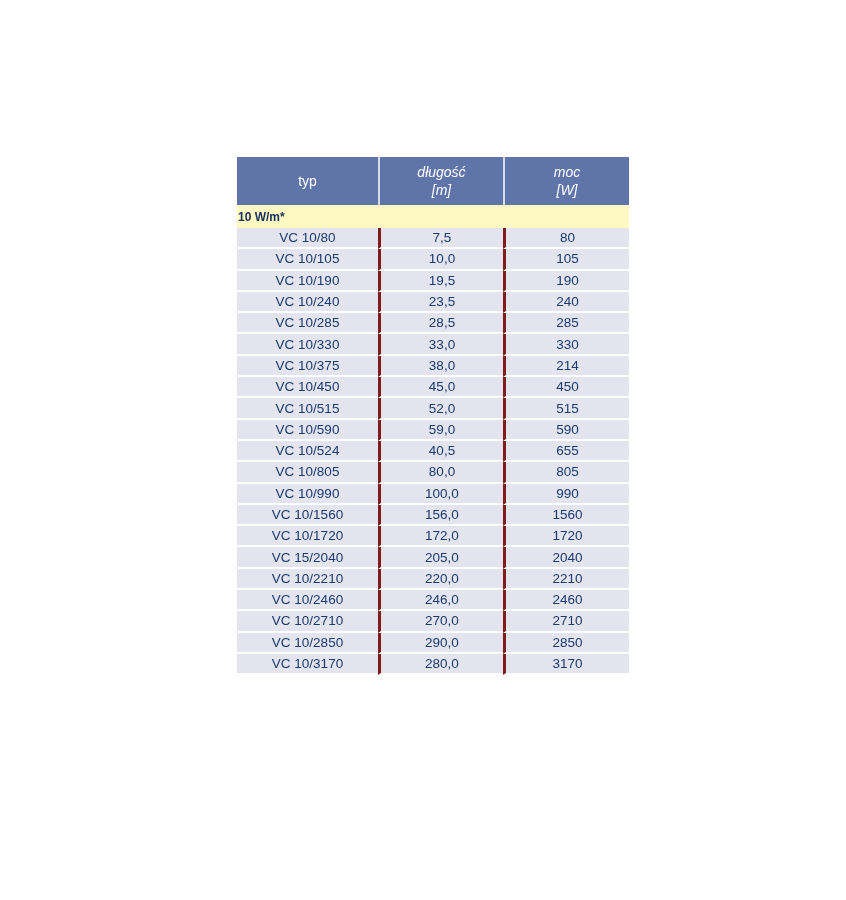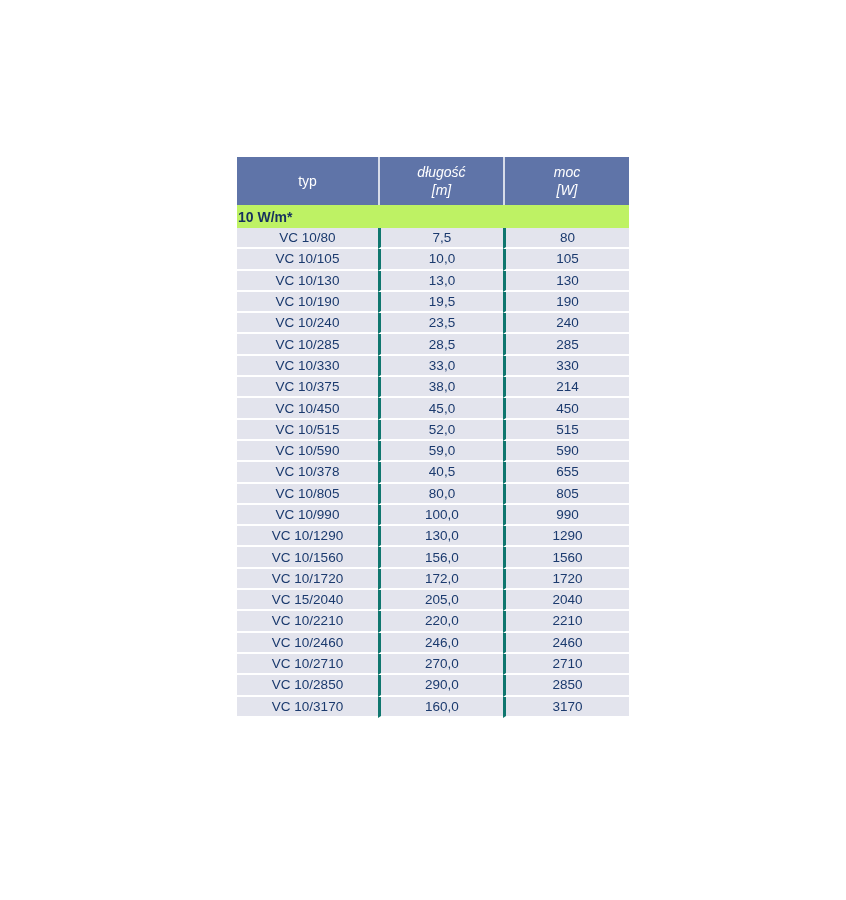--- a/index.html
+++ b/index.html
@@ -38,23 +38,23 @@
     padding: 0;
     line-height: 18px;
     box-sizing: border-box;
   }
   thead th.sep {
     border-left: 2px solid rgba(255,255,255,0.75);
     font-style: italic;
   }
 
   tr.section-row td {
-    background: #bef264;
+    background: #fef9c3;
     color: #16305e;
-    font-size: 14px;
+    font-size: 12px;
     font-weight: bold;
     text-align: left;
     height: 23px;
     padding: 0 0 0 1px;
     box-sizing: border-box;
   }
 
   tbody tr.data-row td {
     background: #e3e4ed;
     color: #1b3a6e;
@@ -62,21 +62,21 @@
     text-align: center;
     vertical-align: middle;
     height: 19.3px;
     padding: 0;
     border-bottom: 2px solid #ffffff;
     box-sizing: content-box;
     white-space: nowrap;
     overflow: hidden;
   }
   tbody tr.data-row td.sep {
-    border-left: 3px solid #0f766e;
+    border-left: 3px solid #7f1d1d;
   }
 </style>
 </head>
 <body>
 
 <div class="table-wrap">
   <table class="spec-table">
     <colgroup>
       <col class="c1">
         <col class="c2">
@@ -107,25 +107,20 @@
     <td class="sep">7,5</td>
     <td class="sep">80</td>
   </tr>
 
   <tr class="data-row">
     <td>VC 10/105</td>
     <td class="sep">10,0</td>
     <td class="sep">105</td>
   </tr>
 
-  <tr class="data-row">
-    <td>VC 10/130</td>
-    <td class="sep">13,0</td>
-    <td class="sep">130</td>
-  </tr>
 
 
   <tr class="data-row">
     <td>VC 10/190</td>
     <td class="sep">19,5</td>
     <td class="sep">190</td>
   </tr>
 
   <tr class="data-row">
     <td>VC 10/240</td>
@@ -163,42 +158,37 @@
     <td class="sep">515</td>
   </tr>
 
   <tr class="data-row">
     <td>VC 10/590</td>
     <td class="sep">59,0</td>
     <td class="sep">590</td>
   </tr>
 
   <tr class="data-row">
-    <td>VC 10/378</td>
+    <td>VC 10/524</td>
     <td class="sep">40,5</td>
     <td class="sep">655</td>
   </tr>
 
   <tr class="data-row">
     <td>VC 10/805</td>
     <td class="sep">80,0</td>
     <td class="sep">805</td>
   </tr>
 
   <tr class="data-row">
     <td>VC 10/990</td>
     <td class="sep">100,0</td>
     <td class="sep">990</td>
   </tr>
 
-  <tr class="data-row">
-    <td>VC 10/1290</td>
-    <td class="sep">130,0</td>
-    <td class="sep">1290</td>
-  </tr>
 
   <tr class="data-row">
     <td>VC 10/1560</td>
     <td class="sep">156,0</td>
     <td class="sep">1560</td>
   </tr>
 
   <tr class="data-row">
     <td>VC 10/1720</td>
     <td class="sep">172,0</td>
@@ -230,18 +220,18 @@
   </tr>
 
   <tr class="data-row">
     <td>VC 10/2850</td>
     <td class="sep">290,0</td>
     <td class="sep">2850</td>
   </tr>
 
   <tr class="data-row">
     <td>VC 10/3170</td>
-    <td class="sep">160,0</td>
+    <td class="sep">280,0</td>
     <td class="sep">3170</td>
   </tr>
 </tbody>
   </table>
 </div>
 
 </body></html>

